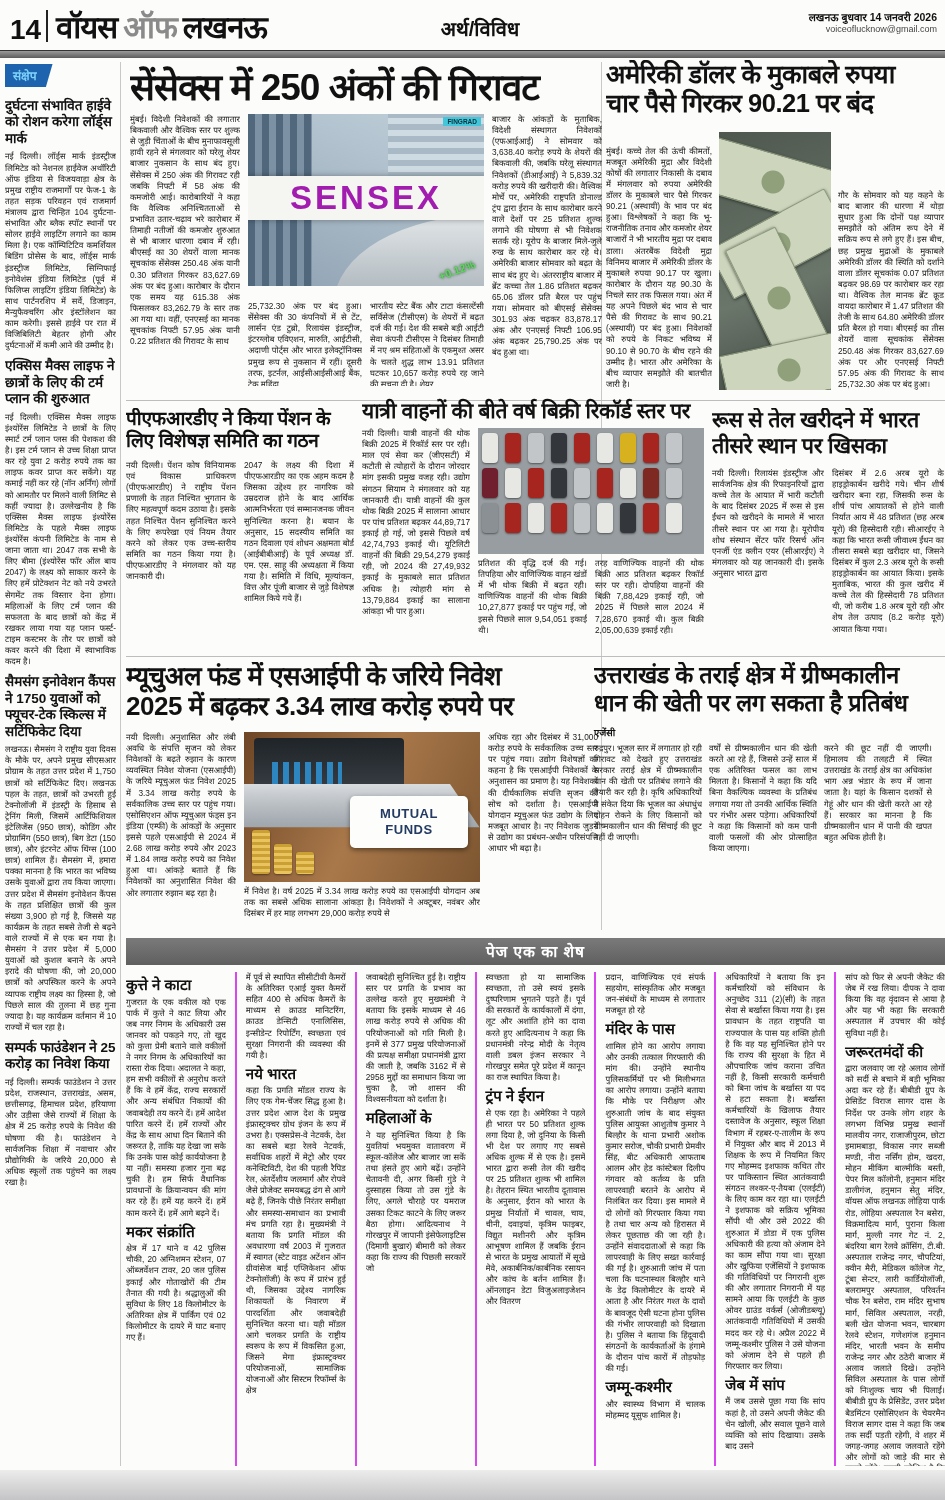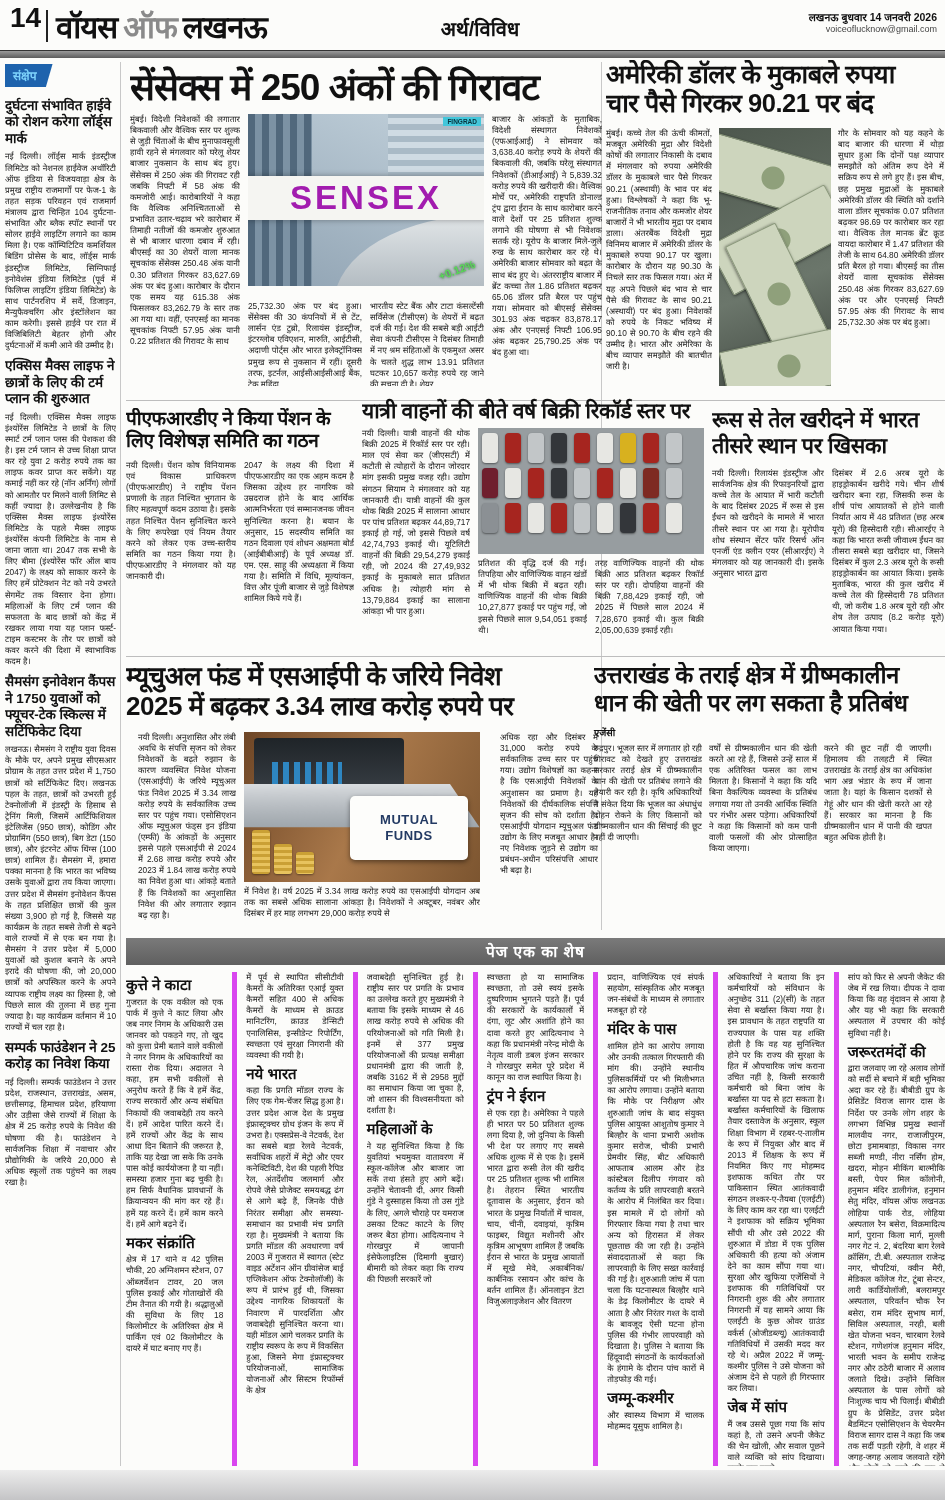--- a/index.html
+++ b/index.html
@@ -1,19 +1,19 @@
 <!DOCTYPE html>
 <html><head>
 <meta charset="utf-8">
 <style>
   html,body{margin:0;padding:0;background:#e8e8e8;}
   #page{position:relative;width:945px;height:1500px;background:#fcfcfa;overflow:hidden;
         font-family:"Liberation Sans","DejaVu Sans",sans-serif;color:#111;}
   
-  .pgno{position:absolute;left:10px;top:2px;font-size:28px;font-weight:800;}
+  .pgno{position:absolute;left:10px;top:14px;font-size:28px;font-weight:800;}
   .pgbar{position:absolute;left:46px;top:10px;width:2px;height:32px;background:#222;}
   .mast{position:absolute;left:56px;top:5px;font-size:31px;font-weight:800;letter-spacing:-1px;white-space:nowrap;}
   .mast .mid{color:#8a8a8a;margin:0 6px;}
   .sect{position:absolute;left:380px;top:15px;width:200px;text-align:center;font-size:20px;font-weight:800;}
   .dateline{position:absolute;right:8px;top:10px;text-align:right;}
   .dl1{font-size:10.5px;font-weight:700;}
   .dl2{font-size:9px;color:#444;}
   .rule{position:absolute;left:0;top:50px;width:945px;height:7px;border-top:1px solid #333;
         background:linear-gradient(#9a9a9a,#5c5c5c);}
   
@@ -40,21 +40,21 @@
   .sx-curve{position:absolute;right:-20px;bottom:-18px;width:170px;height:52%;background:linear-gradient(#e2e6e8,#a8b2b9);border-top-left-radius:90% 100%;}
   .sx-band{position:absolute;left:-3px;right:-3px;top:36%;height:44px;background:#f5f5f2;box-shadow:0 0 6px rgba(0,0,0,.35);
            display:flex;align-items:center;justify-content:center;font-size:33px;font-weight:800;letter-spacing:3px;color:#a21caf;}
   .sx-tag{position:absolute;right:3px;top:3px;background:#43c6da;color:#06323c;font-size:6.5px;font-weight:700;padding:1px 4px;}
   .sx-tick{position:absolute;right:8px;bottom:10px;color:#59d957;font-size:11px;font-weight:700;transform:rotate(-20deg);text-shadow:0 0 3px #0b3b12;}
   .sx-midcols{display:flex;gap:8px;margin-top:4px;height:96px;}
   .sx-midcols .bt{width:114px;margin-top:11px;}
   
   .usd{position:absolute;left:606px;top:60px;width:339px;}
   .usd-head{font-size:25.5px;font-weight:800;line-height:1.14;letter-spacing:-.5px;height:64px;overflow:hidden;}
-  .usd-cols{display:flex;gap:7px;height:262px;margin-top:4px;}
+  .usd-cols{display:flex;gap:7px;height:262px;margin-top:4px;align-items:flex-end;}
   .usd-c{width:106px;}
   .img-usd{position:relative;width:112px;height:258px;background:linear-gradient(160deg,#4e584e,#6b766b 60%,#3f463f);overflow:hidden;}
   .bill{position:absolute;width:130px;height:54px;background:radial-gradient(circle at 50% 50%,#8fa07b 0 11px,#cdd5bd 12px);
         border:1px solid #8a977b;border-radius:2px;box-shadow:0 1px 3px rgba(0,0,0,.5);}
   .bi1{top:22px;left:-12px;transform:rotate(16deg);}
   .bi2{top:84px;left:-6px;transform:rotate(-28deg);}
   .bi3{bottom:64px;left:-6px;transform:rotate(64deg);}
   .bi4{bottom:-8px;left:4px;transform:rotate(-12deg);}
   
   .pf{position:absolute;left:126px;top:408px;width:228px;}
@@ -74,44 +74,44 @@
   .vh-below{display:flex;gap:8px;height:76px;margin-top:4px;}
   .vh-below .bt{width:109px;}
   .ru{position:absolute;left:712px;top:408px;width:233px;}
   .ru-head{font-size:21.5px;font-weight:800;line-height:1.2;height:56px;overflow:hidden;letter-spacing:-.3px;}
   .ru-cols{display:flex;gap:8px;height:186px;margin-top:4px;}
   .ru-cols .bt{width:112px;}
   
   .mf{position:absolute;left:126px;top:662px;width:472px;}
   .mf-head{font-size:26px;font-weight:800;line-height:1.15;height:66px;overflow:hidden;letter-spacing:-.5px;}
   .mf-row{display:flex;gap:8px;height:196px;margin-top:4px;}
-  .mf-row .sc{width:110px;margin-left:12px;}
+  .mf-row .sc{width:110px;}
   .mf-mid{width:236px;}
   .img-mf{position:relative;width:236px;height:150px;background:linear-gradient(115deg,#6e4626,#a9784a 50%,#7c5530);overflow:hidden;}
   .mf-screen{position:absolute;left:10px;top:6px;width:150px;height:46px;background:linear-gradient(#1f2428,#343a40);border-radius:4px 4px 0 0;}
   .mf-chart{position:absolute;left:18px;top:24px;width:70px;height:24px;background:repeating-linear-gradient(90deg,#2e86c1 0 6px,transparent 6px 11px);}
   .mf-kb{position:absolute;left:0;top:52px;width:206px;height:38px;background:linear-gradient(#d9dcdf,#9fa6ac);
          transform:perspective(80px) rotateX(28deg);transform-origin:top;}
-  .mf-card{position:absolute;right:12px;top:64px;width:118px;height:64px;background:#fdfdfb;border-radius:5px;
+  .mf-card{position:absolute;right:12px;top:64px;width:118px;height:52px;background:#fdfdfb;border-radius:5px;
            box-shadow:0 2px 5px rgba(0,0,0,.45);display:flex;align-items:center;justify-content:center;text-align:center;
            font-weight:800;color:#233a63;font-size:13px;line-height:1.25;letter-spacing:.5px;padding:0 14px;box-sizing:border-box;}
   .coin{position:absolute;width:18px;background:repeating-linear-gradient(#caa035 0 3px,#e8c35e 3px 6px);border-radius:3px;box-shadow:0 1px 2px rgba(0,0,0,.4);}
   .co1{left:8px;bottom:8px;height:44px;}.co2{left:30px;bottom:8px;height:30px;}.co3{left:52px;bottom:8px;height:22px;}
   .mf-cap{margin-top:4px;height:42px;width:236px;}
   .pd{position:absolute;left:594px;top:662px;width:339px;}
   .pd-head{font-size:23.5px;font-weight:800;line-height:1.18;height:62px;overflow:hidden;letter-spacing:-.3px;}
   .pd-by{font-size:9.5px;font-weight:700;margin:2px 0 4px;}
   .pd-cols{display:flex;gap:7px;height:182px;}
   .pd-cols .bt{width:108px;}
   
   .band{position:absolute;left:126px;top:938px;width:819px;height:27px;background:linear-gradient(#7a7a7a,#5f5f5f);
         color:#fff;font-size:15.5px;font-weight:800;text-align:center;line-height:27px;letter-spacing:1px;}
   .bot{position:absolute;left:126px;top:972px;width:819px;height:494px;display:flex;overflow:hidden;}
   .bcol{flex:1;overflow:hidden;}
-  .bcol + .bcol{border-left:5px solid #d946ef;padding-left:9px;margin-left:9px;}
+  .bcol + .bcol{border-left:2px solid #d946ef;padding-left:9px;margin-left:9px;}
   .foot{position:absolute;left:0;top:1470px;width:945px;height:30px;background:linear-gradient(#ececec,#c4c4c6);}
 </style>
 </head>
 <body>
 
 <div id="page">
 
   <div class="pgno">14</div>
   <div class="pgbar"></div>
   <div class="mast"><span>वॉयस</span><span class="mid">ऑफ</span><span>लखनऊ</span></div>

